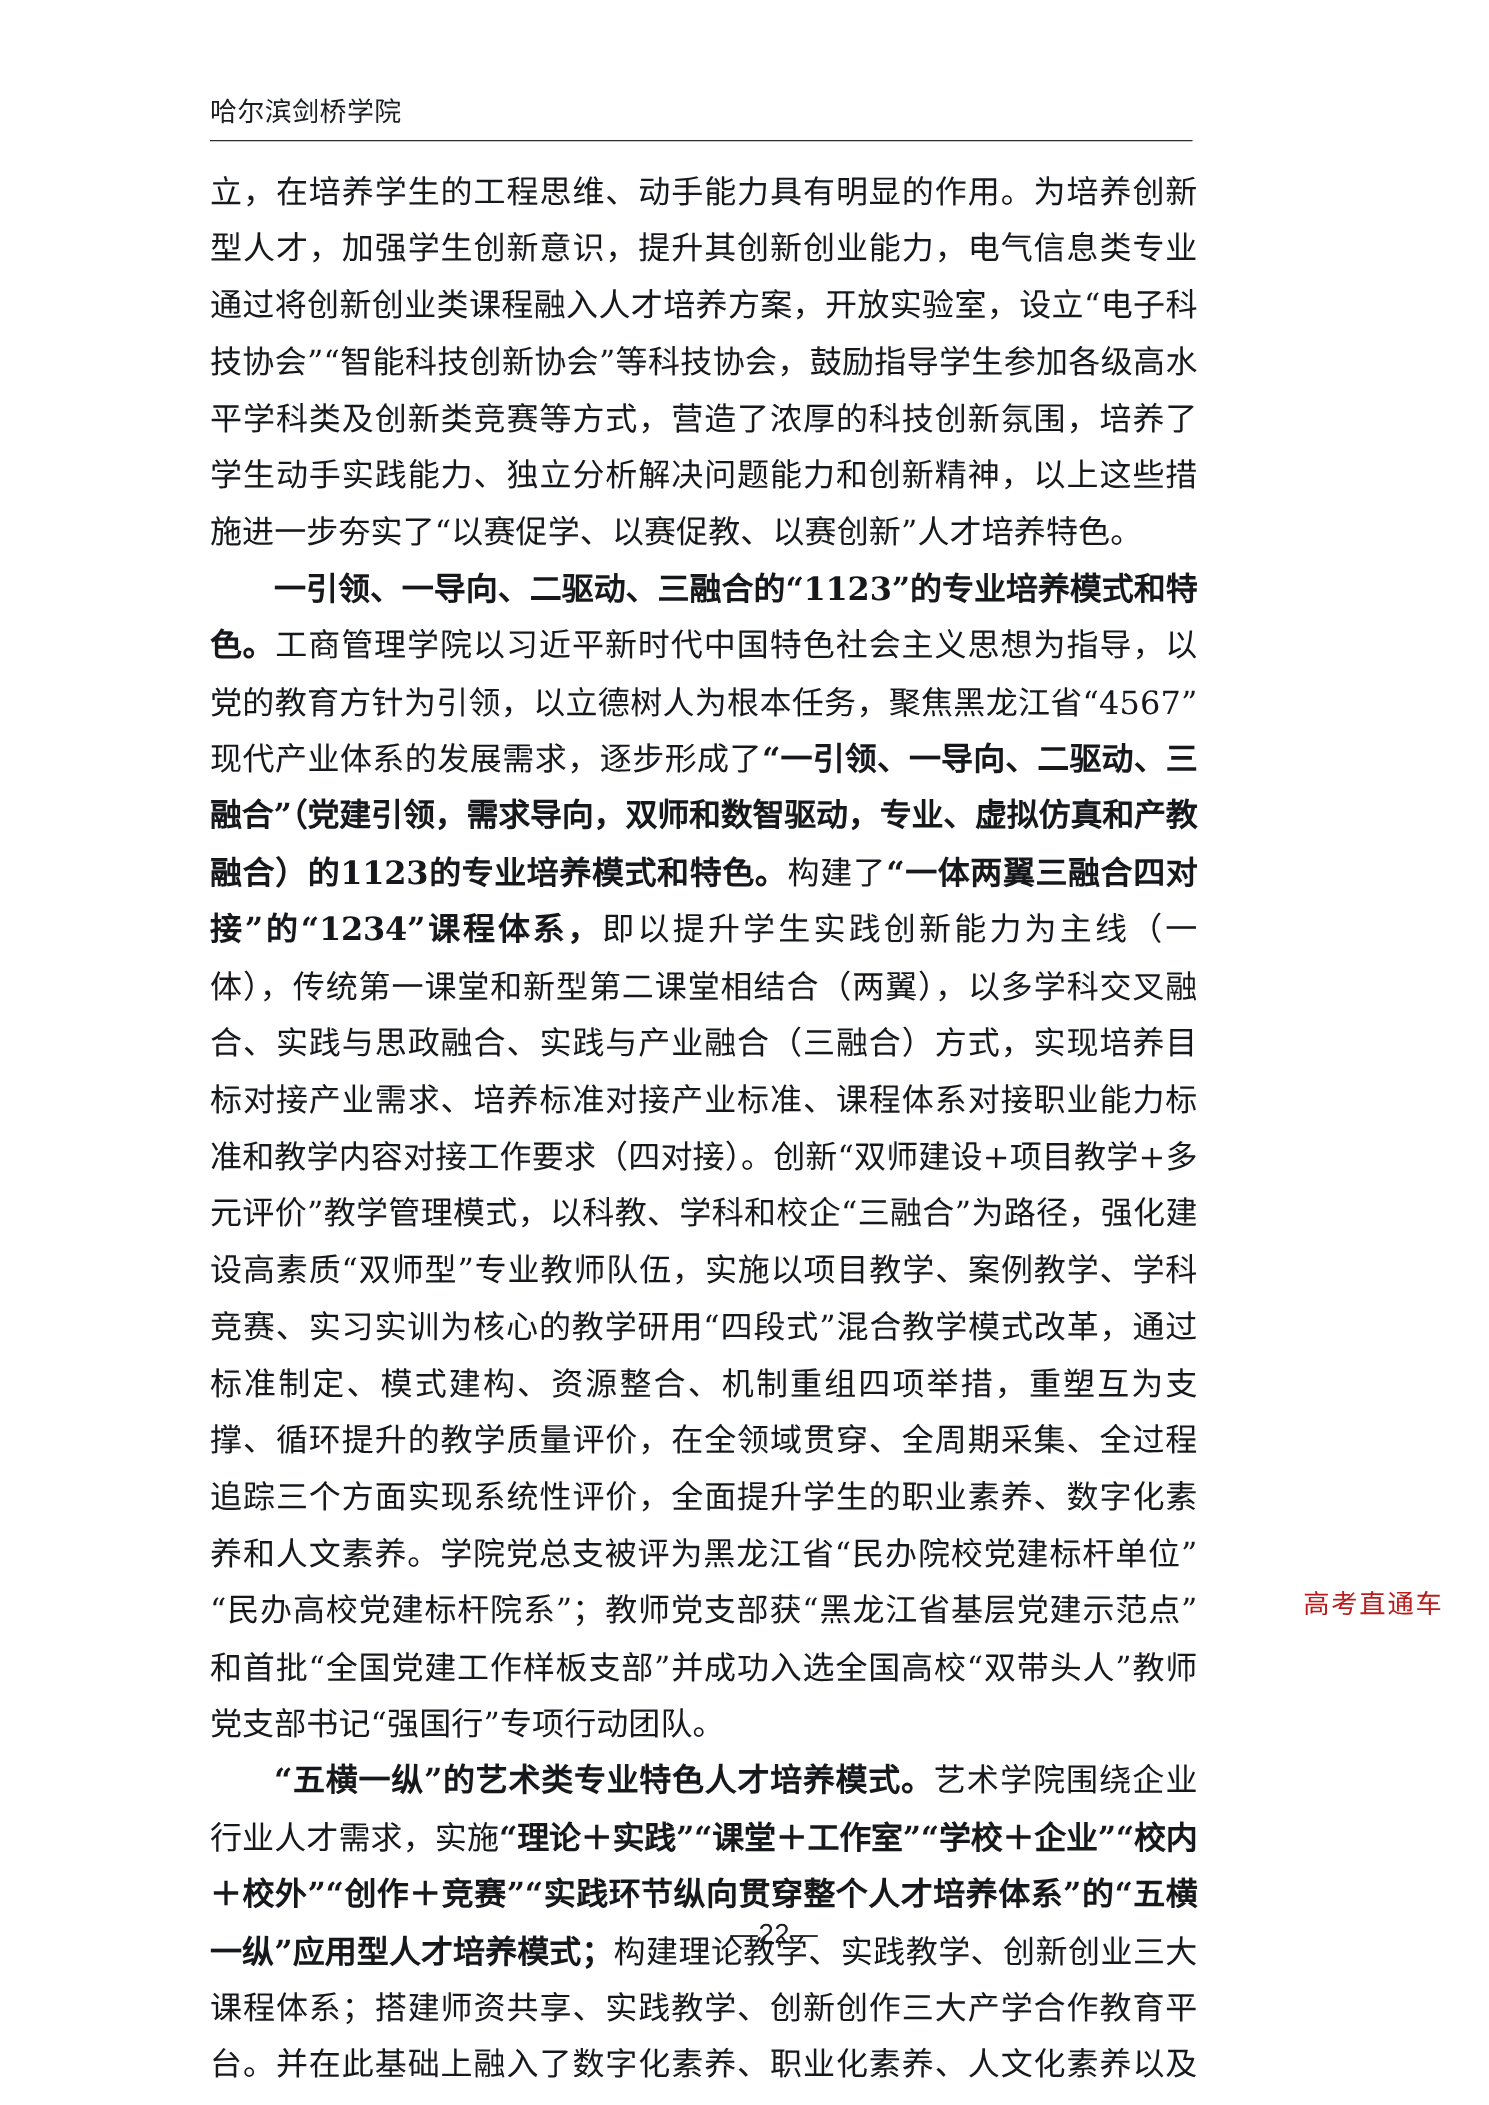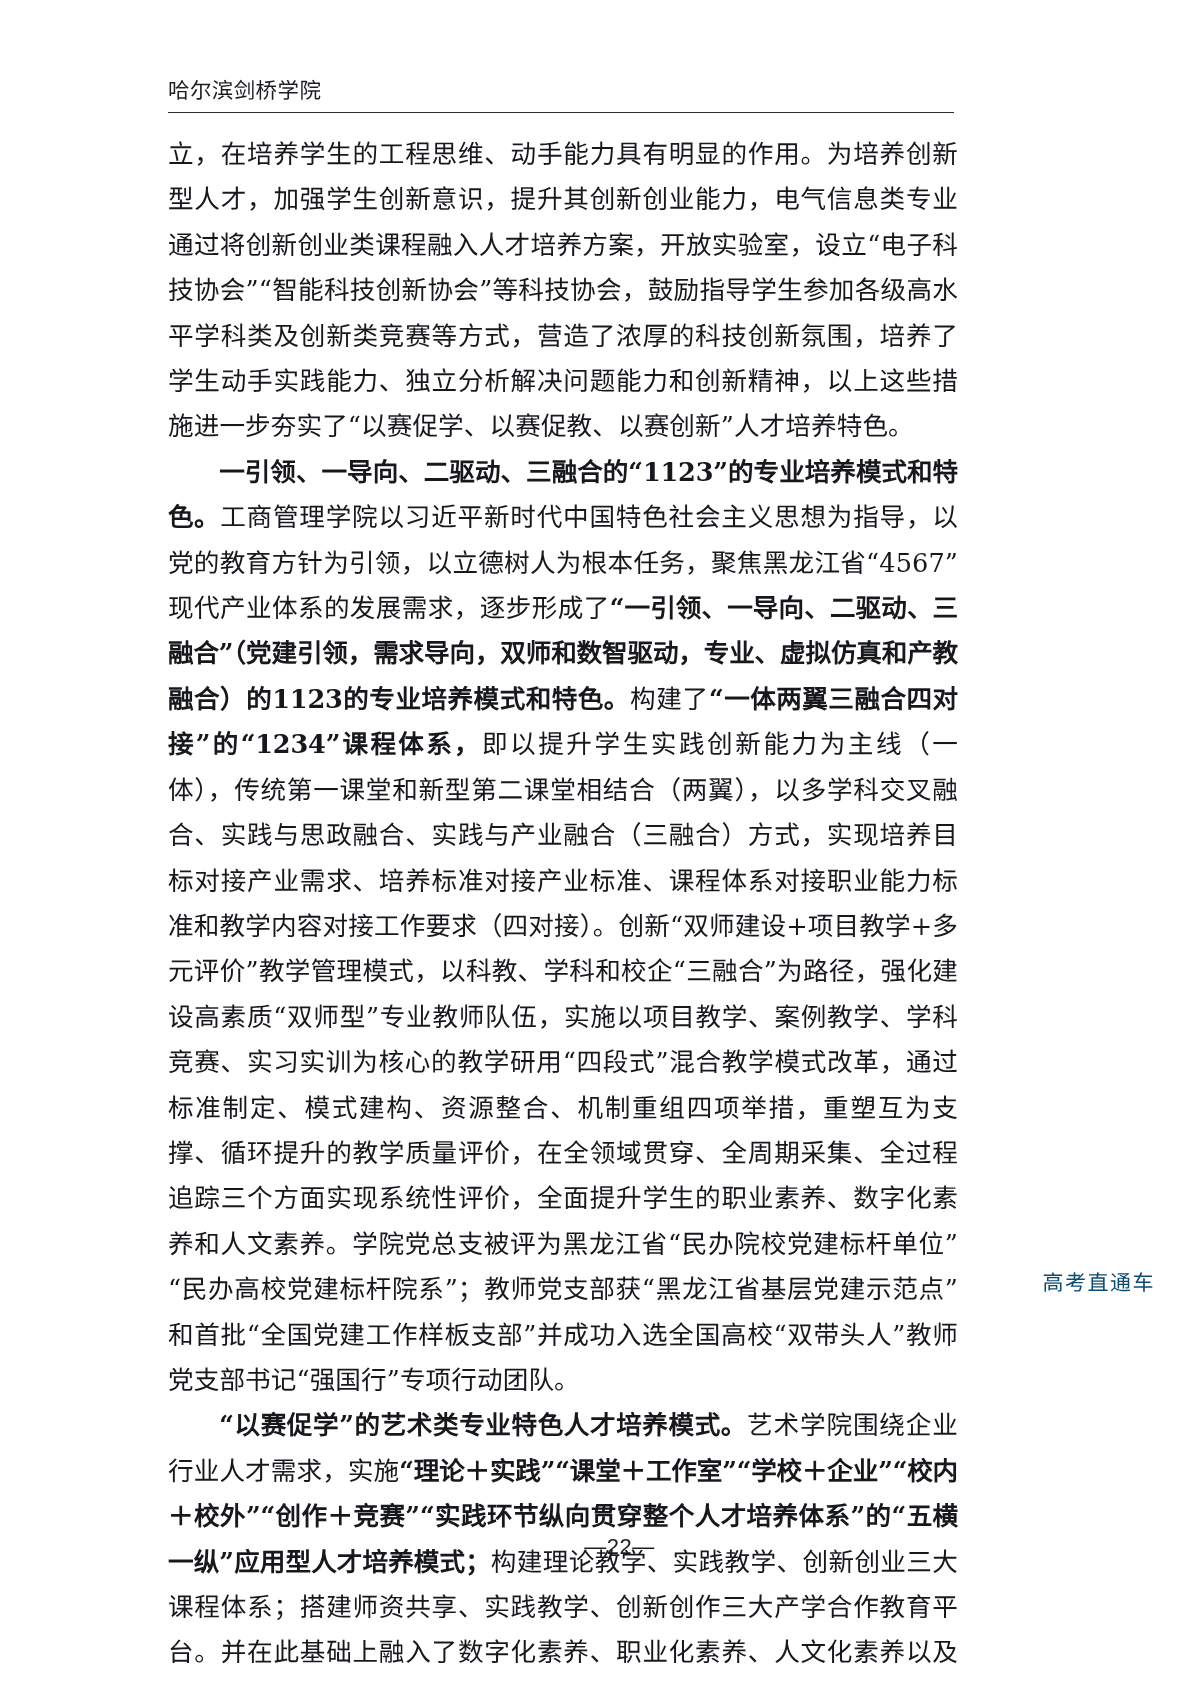--- a/index.html
+++ b/index.html
@@ -90,38 +90,38 @@
     padding-left: 24px;
   }
 
   
   .watermark {
     position: absolute;
     right: 36px;
     bottom: 24px;
     font-family: "DejaVu Sans", "Liberation Sans", sans-serif;
     font-size: 21px;
-    color: #0c4a6e;
+    color: #b91c1c;
     letter-spacing: 1.5px;
     user-select: none;
   }
 </style>
 </head>
 <body>
 
 <div class="page">
 
   <div class="running-header">
     <div class="header-title">哈尔滨剑桥学院</div>
     <hr class="header-rule">
   </div>
 
   <div class="body-block">
     <p class="para"><span>立，在培养学生的工程思维、动手能力具有明显的作用。为培养创新型人才，加强学生创新意识，提升其创新创业能力，电气信息类专业通过将创新创业类课程融入人才培养方案，开放实验室，设立“电子科技协会”“智能科技创新协会”等科技协会，鼓励指导学生参加各级高水平学科类及创新类竞赛等方式，营造了浓厚的科技创新氛围，培养了学生动手实践能力、独立分析解决问题能力和创新精神，以上这些措施进一步夯实了“以赛促学、以赛促教、以赛创新”人才培养特色。</span></p>
     <p class="para indent"><span class="b">一引领、一导向、二驱动、三融合的“1123”的专业培养模式和特色。</span><span>工商管理学院以习近平新时代中国特色社会主义思想为指导，以党的教育方针为引领，以立德树人为根本任务，聚焦黑龙江省“4567”现代产业体系的发展需求，逐步形成了</span><span class="b">“一引领、一导向、二驱动、三融合”（党建引领，需求导向，双师和数智驱动，专业、虚拟仿真和产教融合）的1123的专业培养模式和特色。</span><span>构建了</span><span class="b">“一体两翼三融合四对接”的“1234”课程体系，</span><span>即以提升学生实践创新能力为主线（一体），传统第一课堂和新型第二课堂相结合（两翼），以多学科交叉融合、实践与思政融合、实践与产业融合（三融合）方式，实现培养目标对接产业需求、培养标准对接产业标准、课程体系对接职业能力标准和教学内容对接工作要求（四对接）。创新“双师建设+项目教学+多元评价”教学管理模式，以科教、学科和校企“三融合”为路径，强化建设高素质“双师型”专业教师队伍，实施以项目教学、案例教学、学科竞赛、实习实训为核心的教学研用“四段式”混合教学模式改革，通过标准制定、模式建构、资源整合、机制重组四项举措，重塑互为支撑、循环提升的教学质量评价，在全领域贯穿、全周期采集、全过程追踪三个方面实现系统性评价，全面提升学生的职业素养、数字化素养和人文素养。学院党总支被评为黑龙江省“民办院校党建标杆单位”“民办高校党建标杆院系”；教师党支部获“黑龙江省基层党建示范点”和首批“全国党建工作样板支部”并成功入选全国高校“双带头人”教师党支部书记“强国行”专项行动团队。</span></p>
-    <p class="para indent"><span class="b">“以赛促学”的艺术类专业特色人才培养模式。</span><span>艺术学院围绕企业行业人才需求，实施</span><span class="b">“理论＋实践”“课堂＋工作室”“学校＋企业”“校内＋校外”“创作＋竞赛”“实践环节纵向贯穿整个人才培养体系”的“五横一纵”应用型人才培养模式；</span><span>构建理论教学、实践教学、创新创业三大课程体系；搭建师资共享、实践教学、创新创作三大产学合作教育平台。并在此基础上融入了数字化素养、职业化素养、人文化素养以及人工智能技术的培养，形成了独具特色的艺术教育新生态。探索以专业能力为核心的课程链建设，通过学科模块课程设置，实现专业交叉融合渗透的课程体系。围绕项目课题展开教学，使课堂、实验、实训教学</span></p>
+    <p class="para indent"><span class="b">“五横一纵”的艺术类专业特色人才培养模式。</span><span>艺术学院围绕企业行业人才需求，实施</span><span class="b">“理论＋实践”“课堂＋工作室”“学校＋企业”“校内＋校外”“创作＋竞赛”“实践环节纵向贯穿整个人才培养体系”的“五横一纵”应用型人才培养模式；</span><span>构建理论教学、实践教学、创新创业三大课程体系；搭建师资共享、实践教学、创新创作三大产学合作教育平台。并在此基础上融入了数字化素养、职业化素养、人文化素养以及人工智能技术的培养，形成了独具特色的艺术教育新生态。探索以专业能力为核心的课程链建设，通过学科模块课程设置，实现专业交叉融合渗透的课程体系。围绕项目课题展开教学，使课堂、实验、实训教学</span></p>
   </div>
 
   <div class="page-number">—22—</div>
 
   <div class="watermark">高考直通车</div>
 
 </div>
 
 </body></html>

